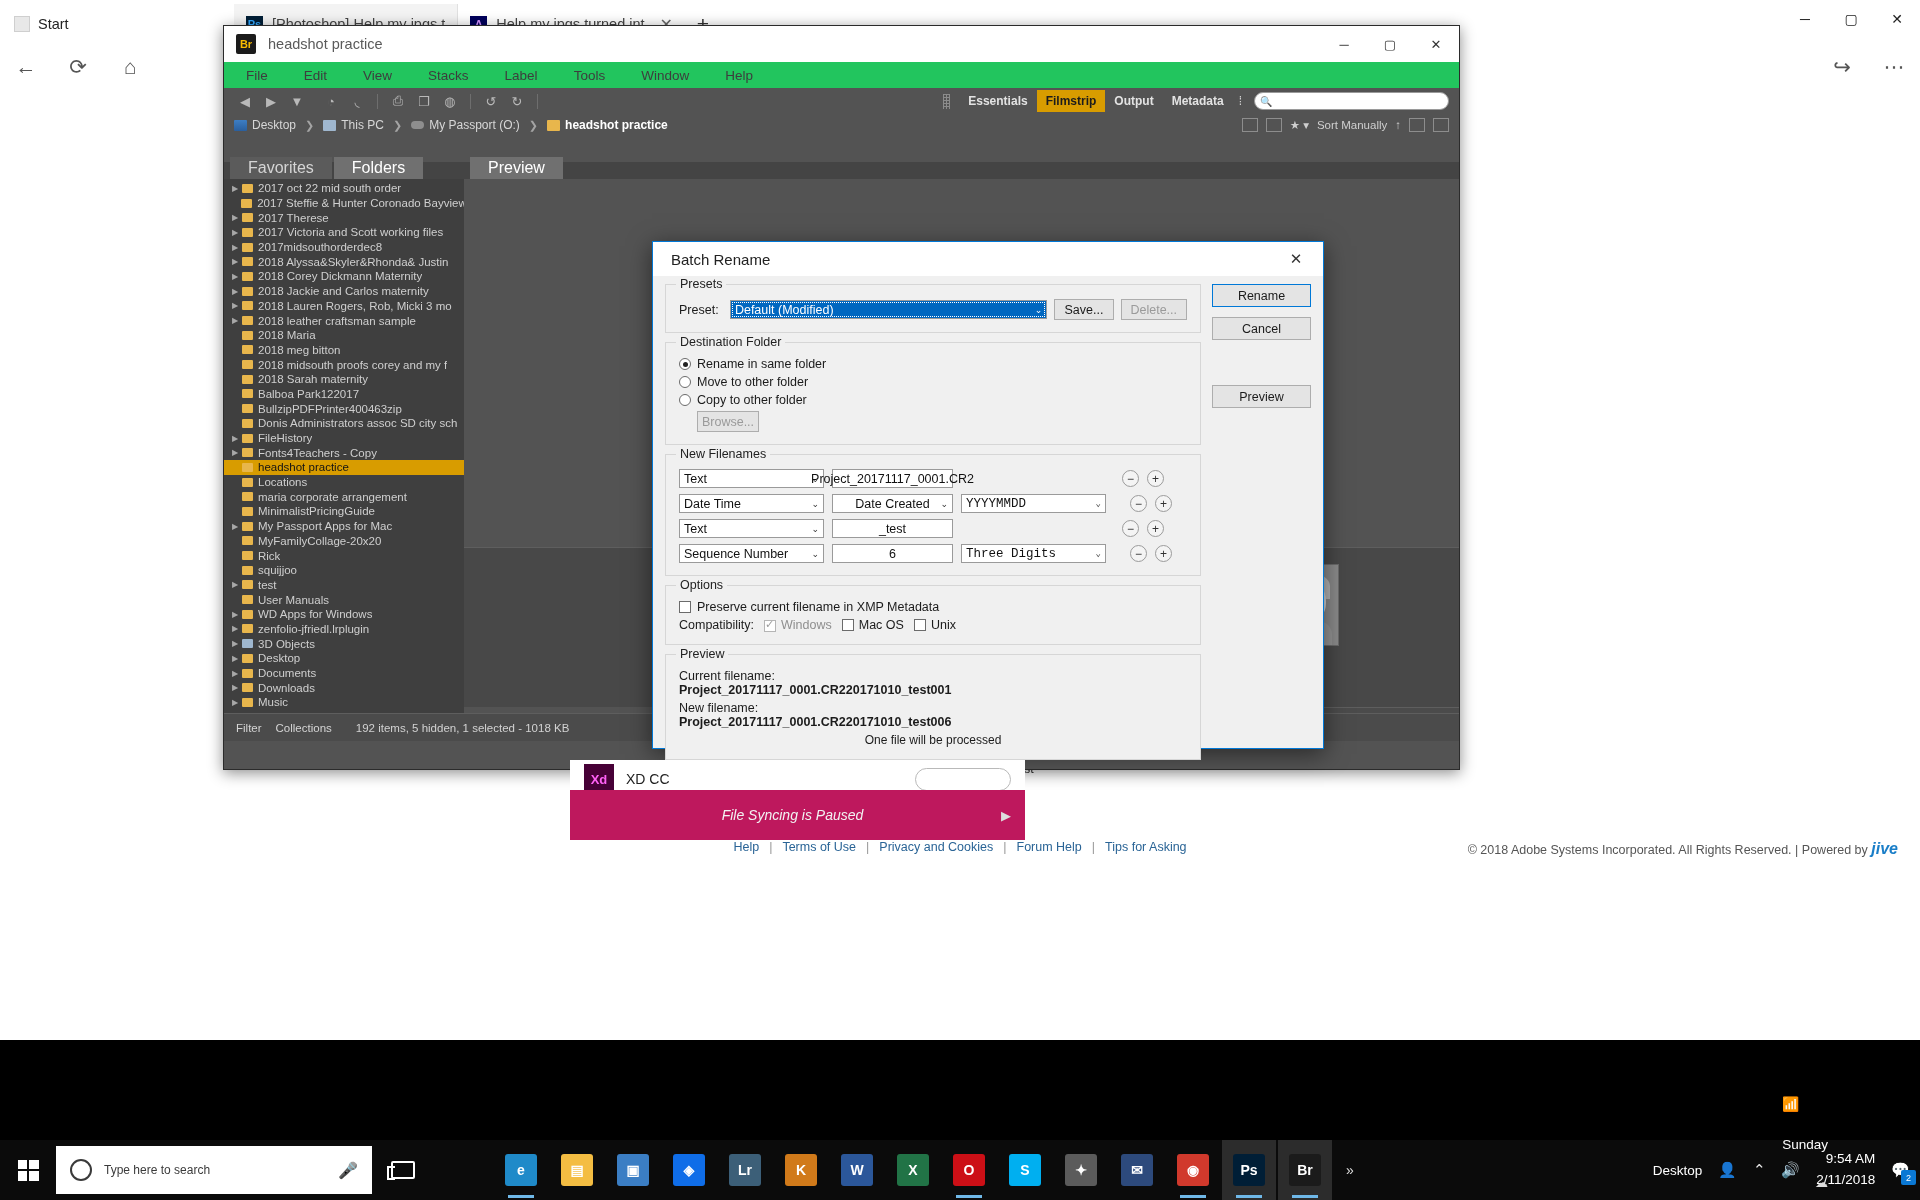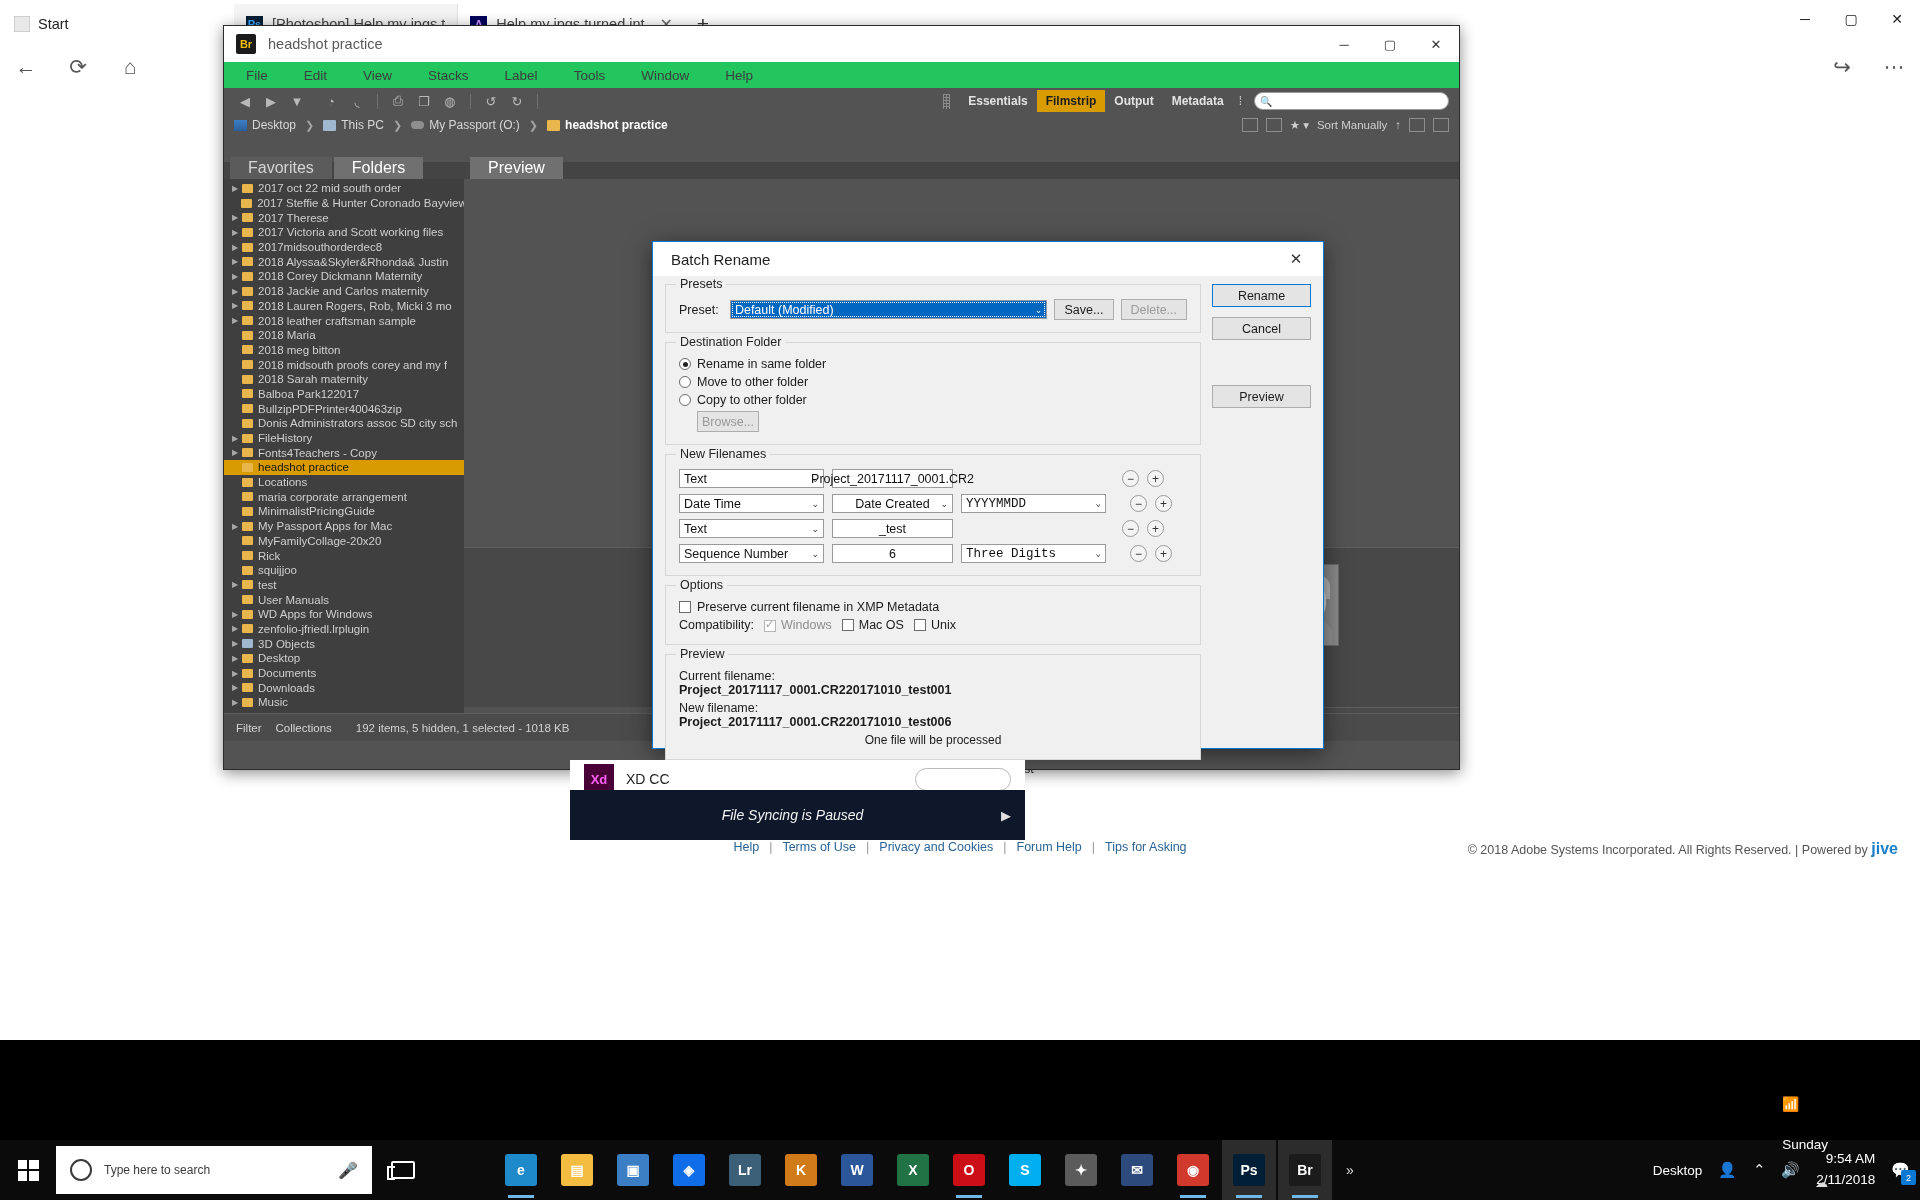--- a/index.html
+++ b/index.html
@@ -156,25 +156,25 @@
   .prev-note { font-size:12px; color:#1b1b1b; text-align:center; margin-top:3px; }
 
   .modal-side { position:absolute; right:12px; top:42px; width:99px; display:flex; flex-direction:column; gap:10px; }
 
   
   .forum { position:absolute; left:0; top:770px; width:1920px; height:270px; background:#fff; }
   .forum-links { position:absolute; left:0; top:70px; width:1920px; display:flex; justify-content:center; gap:10px;
                  font-size:12.5px; color:#2a6496; }
   .forum-links .sep { color:#999; }
   .forum-copy { position:absolute; right:22px; top:70px; font-size:12.5px; color:#555; }
-  .jive { color:#1a7ec8; font-weight:bold; font-size:16px; }
+  .jive { color:#1a7ec8; font-weight:bold; font-style:italic; font-size:16px; }
   .post-frag { position:absolute; left:1010px; top:-8px; font-size:12.5px; color:#333; }
 
   
-  .toast { position:absolute; left:570px; top:790px; width:455px; height:50px; background:#0f172a;
+  .toast { position:absolute; left:570px; top:790px; width:455px; height:50px; background:#be185d;
            display:flex; align-items:center; padding:0 14px; color:#eee; }
   .toast-msg { flex:1; text-align:center; font-size:14px; font-style:italic; color:#f2f2f2; }
   .toast-play { font-size:13px; color:#ddd; }
   .cc-card { position:absolute; left:570px; top:760px; width:455px; height:38px; background:#ffffff;
              display:flex; align-items:center; padding:0 14px; gap:12px; }
   .xd-ico { width:30px; height:30px; background:#470137; color:#ff61f6; font-size:13px; font-weight:bold;
             display:flex; align-items:center; justify-content:center; }
   .xd-name { font-size:14px; color:#222; }
   .cc-btn { margin-left:auto; width:96px; height:23px; border:1px solid #b9b9b9; border-radius:12px; }
 

